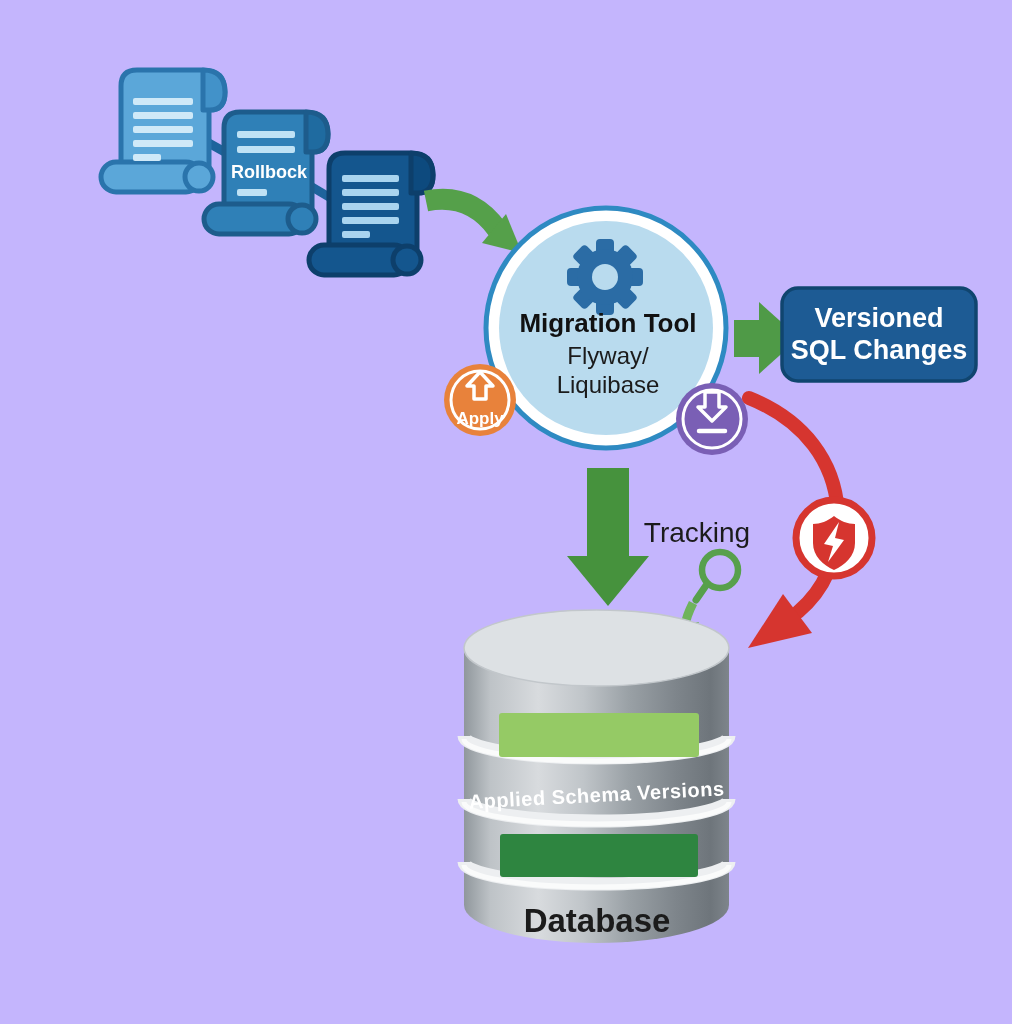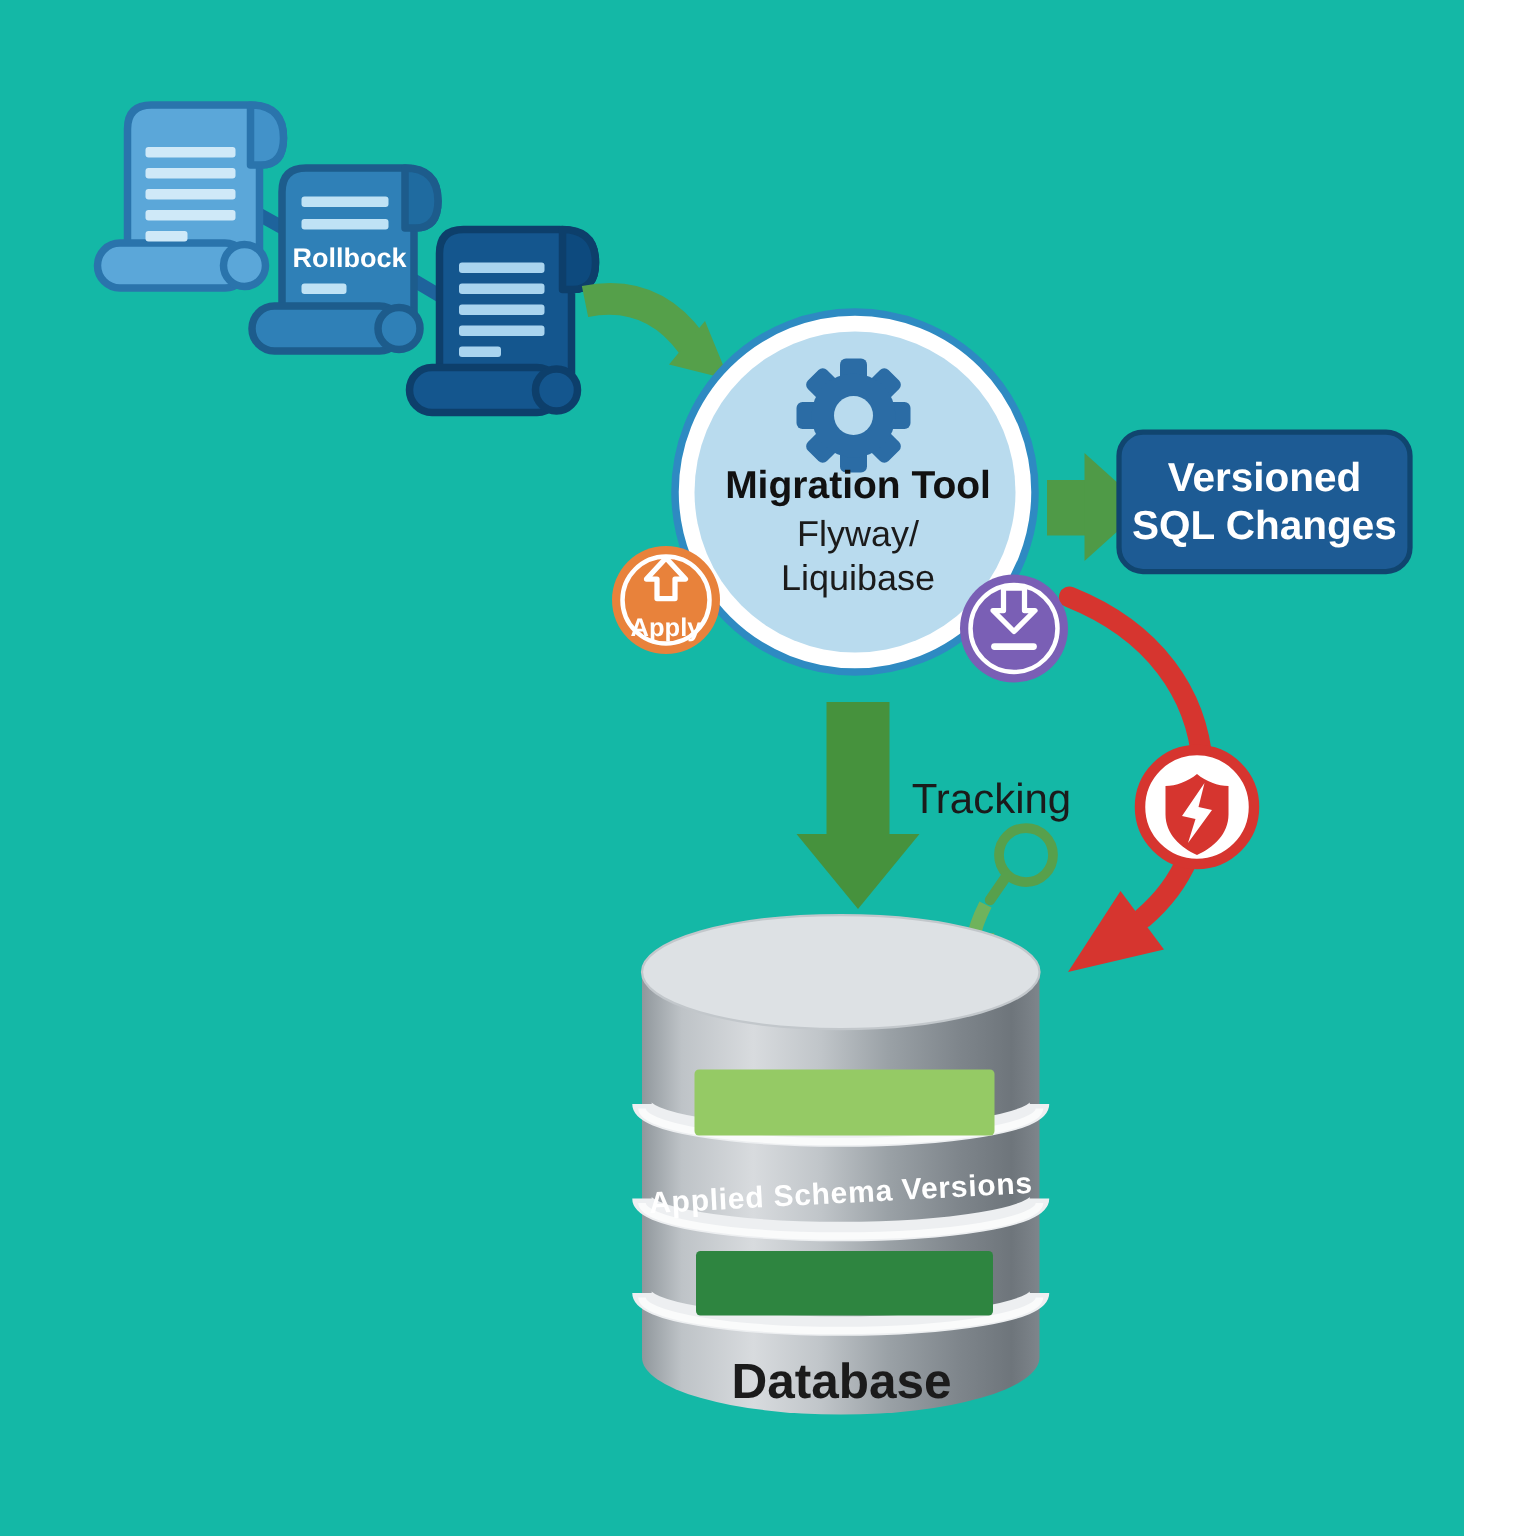--- a/index.html
+++ b/index.html
@@ -1,22 +1,23 @@
 <!DOCTYPE html>
 <html><head>
 <meta charset="utf-8">
 <style>
   html, body { margin: 0; padding: 0; background: #ffffff; }
   .canvas {
     position: relative;
     width: 976px;
     height: 1024px;
-    background: #14b8a6;
+    background: #c4b5fd;
     overflow: hidden;
     font-family: "Liberation Sans", sans-serif;
+    padding-left: 36px;
   }
   svg text {
     font-family: "Liberation Sans", sans-serif;
   }
 </style>
 </head>
 <body>
 
 <div class="canvas">
 <svg width="1024" height="1024" viewBox="0 0 1024 1024">

